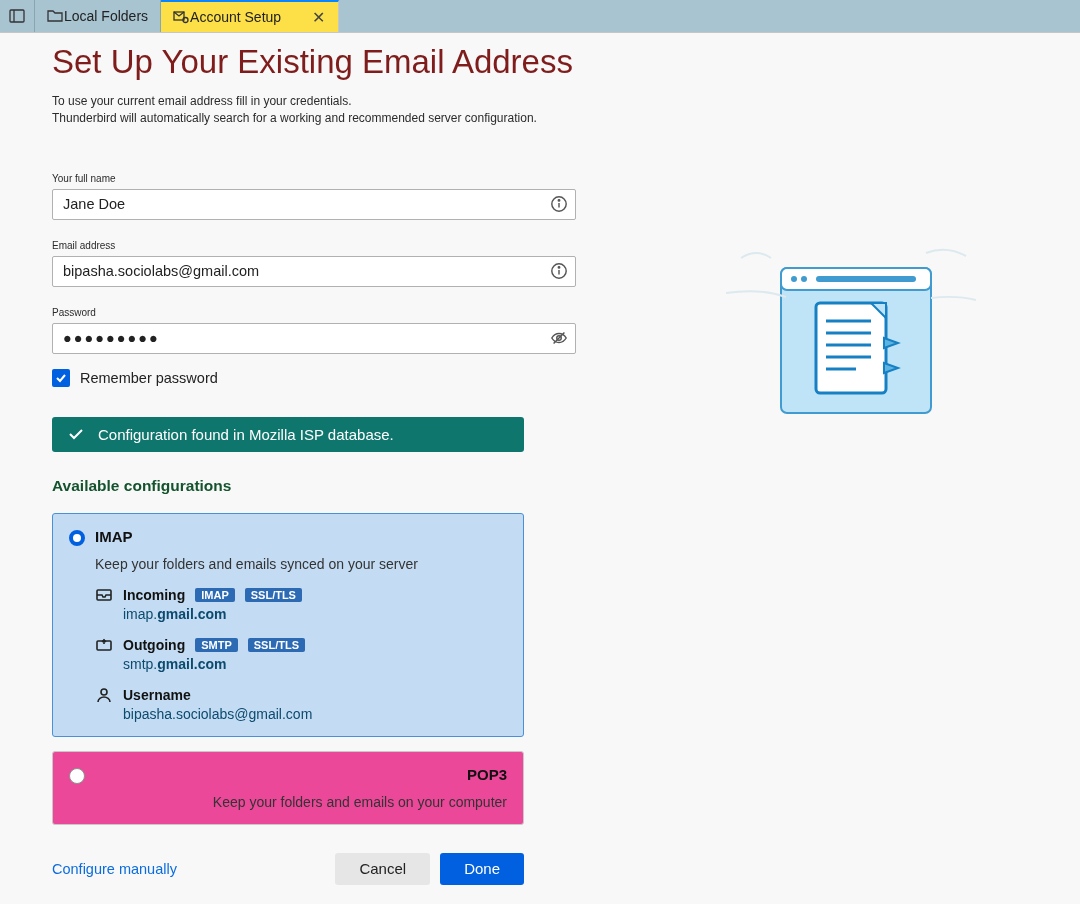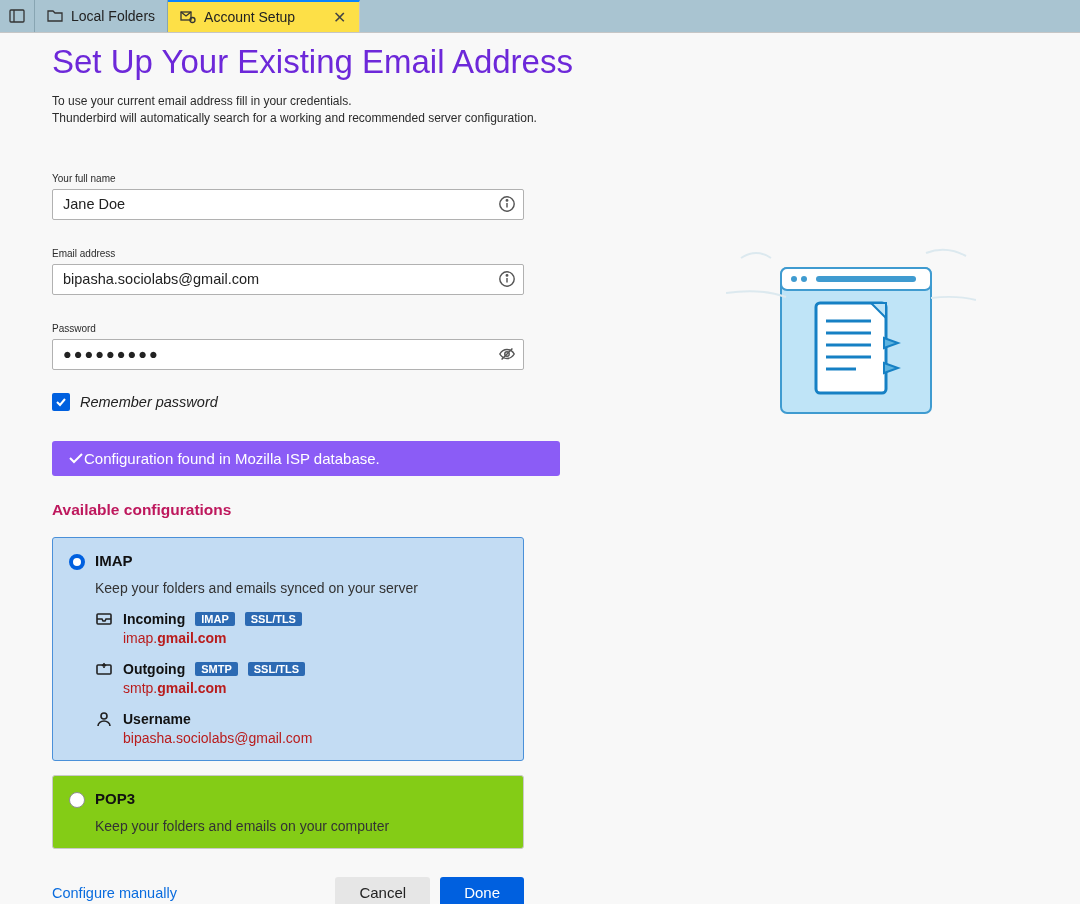--- a/index.html
+++ b/index.html
@@ -1,66 +1,66 @@
 <!DOCTYPE html>
 <html><head>
 <meta charset="utf-8">
 <style>
 * { box-sizing: border-box; margin: 0; padding: 0; font-family: "Segoe UI", Arial, sans-serif; }
 body { background: #f8f8f8; width: 1080px; height: 904px; overflow: hidden; }
 
 .tabbar { height: 33px; background: #a9c4d1; display: flex; align-items: stretch; border-bottom: 1px solid #c6c6c6; }
 .hamburger { width:35px; display:flex; align-items:center; justify-content:center; border-right:1px solid #88a5b2; cursor:pointer;}
 .hamburger svg{width:16px;height:16px;}
-.tab { display:flex; align-items:center; padding:0 12px; gap:8px; border-right:1px solid #88a5b2; cursor:pointer;}
+.tab { display:flex; align-items:center; padding:0 12px; gap:1px; border-right:1px solid #88a5b2; cursor:pointer;}
 .tab.active { background:#fde047; border-top:2px solid #0a84ff; border-right:1px solid #c6c6c6;}
 .tab .label{font-size:14px; color:#222;}
 .tab .close{margin-left:30px;color:#444;cursor:pointer;}
 .tab svg{width:16px;height:16px;}
 
 .page { display:flex; padding:10px 0 0 52px; }
 .left { width:570px;}
 .right { flex:1; display:flex; flex-direction:column; align-items:center; padding-top:200px;}
 
-h1 { font-size:33px; font-weight:400; color:#6d28d9; margin-bottom:12px;}
+h1 { font-size:33px; font-weight:400; color:#7f1d1d; margin-bottom:12px;}
 .subtitle{font-size:12px; color:#2b2b2b; line-height:1.45; margin-bottom:45px;}
 
 .field-label{font-size:10px;color:#2b2b2b;margin-bottom:5px;display:block;}
-.input-wrap{position:relative; width:472px; margin-bottom:28px;}
+.input-wrap{position:relative; width:524px; margin-bottom:20px;}
 .input-wrap input{width:100%; height:31px; border:1px solid #b1b1b1; border-radius:2px; padding:0 40px 0 10px; font-size:14.5px; color:#222; background:#fff;}
 .input-wrap .side-icon{position:absolute; right:8px; top:50%; transform:translateY(-50%); color:#666; cursor:pointer;}
 .input-wrap .side-icon svg{width:18px;height:18px;display:block;}
 .mask-dots{letter-spacing:2px; font-family:Arial;}
 
 .check-row{display:flex;align-items:center;gap:10px;margin-top:-5px;margin-bottom:30px;}
 .checkbox{width:18px;height:18px;background:#0060df;border-radius:2px;display:flex;align-items:center;justify-content:center;cursor:pointer;}
 .checkbox svg{width:12px;height:12px;stroke:#fff;}
-.check-row .lbl{font-size:14.5px;color:#222;font-style:italic;}
-
-.banner{width:508px;height:35px;background:#8b5cf6;border-radius:3px;display:flex;align-items:center;padding:0 16px;color:#fff;font-size:15px;margin-bottom:25px;}
+.check-row .lbl{font-size:14.5px;color:#222;}
+
+.banner{width:472px;height:35px;background:#0f766e;border-radius:3px;display:flex;align-items:center;gap:14px;padding:0 16px;color:#fff;font-size:15px;margin-bottom:25px;}
 .banner svg{width:16px;height:16px;stroke:#fff;}
 
-.avail-h{font-size:15.5px;font-weight:600;color:#be185d;margin-bottom:18px;}
+.avail-h{font-size:15.5px;font-weight:600;color:#14532d;margin-bottom:18px;}
 
 .config-box{width:472px;border-radius:3px;margin-bottom:14px;padding:14px 16px 14px 16px;cursor:pointer;}
 .config-box.selected{background:#c3dcf3;border:1px solid #4a90d9;}
-.config-box.unselected{background:#84cc16;border:1px solid #c9c9c9;}
+.config-box.unselected{background:#ec4899;border:1px solid #c9c9c9;text-align:right;}
 .radio-row{display:flex;align-items:flex-start;gap:10px;}
 .radio{width:16px;height:16px;border-radius:50%;margin-top:2px;flex-shrink:0;}
 .radio.on{border:4px solid #0060df;background:#fff;}
 .radio.off{border:1px solid #8f8f8f;background:#fff;}
 .config-body{flex:1;}
 .config-title{font-weight:600;font-size:15px;color:#111;}
 .config-desc{font-size:14px;color:#333;margin-top:11px;}
 
 .detail-row{display:flex;align-items:center;gap:10px;margin-top:14px;}
 .detail-row svg{width:18px;height:18px;flex-shrink:0;}
 .detail-label{font-weight:600;font-size:14px;color:#111;}
 .pill{background:#2c6ab3;color:#fff;font-size:11px;font-weight:600;padding:1px 6px;border-radius:2px;}
-.detail-sub{font-size:14px;color:#b91c1c;margin-left:28px;margin-top:2px;}
+.detail-sub{font-size:14px;color:#0c4a6e;margin-left:28px;margin-top:2px;}
 .detail-sub b{font-weight:600;}
 
 .footer{width:472px;display:flex;align-items:center;margin-top:28px;}
 .link-manual{color:#0a6cde;font-size:14.5px;text-decoration:none;cursor:pointer;}
 .footer .spacer{flex:1;}
 .btn{height:32px;border-radius:3px;font-size:15px;padding:0 24px;cursor:pointer;border:none;}
 .btn-cancel{background:#e6e6e6;color:#222;margin-right:10px;}
 .btn-done{background:#0060df;color:#fff;}
 
 .help-block{text-align:center;font-size:14.5px;color:#444;margin-top:70px;}

